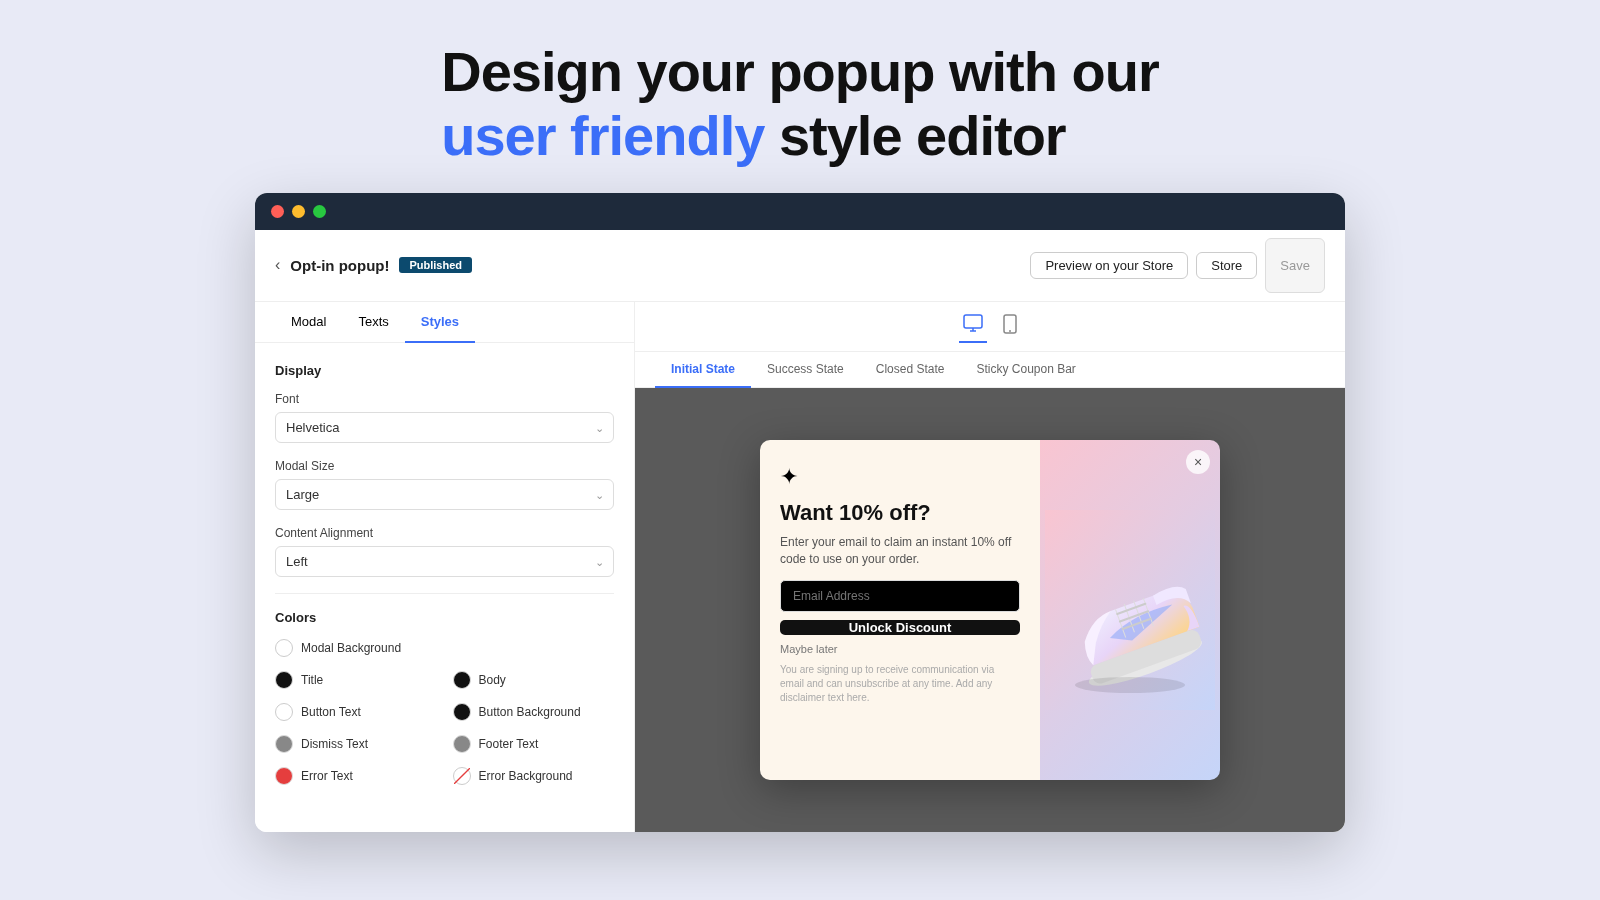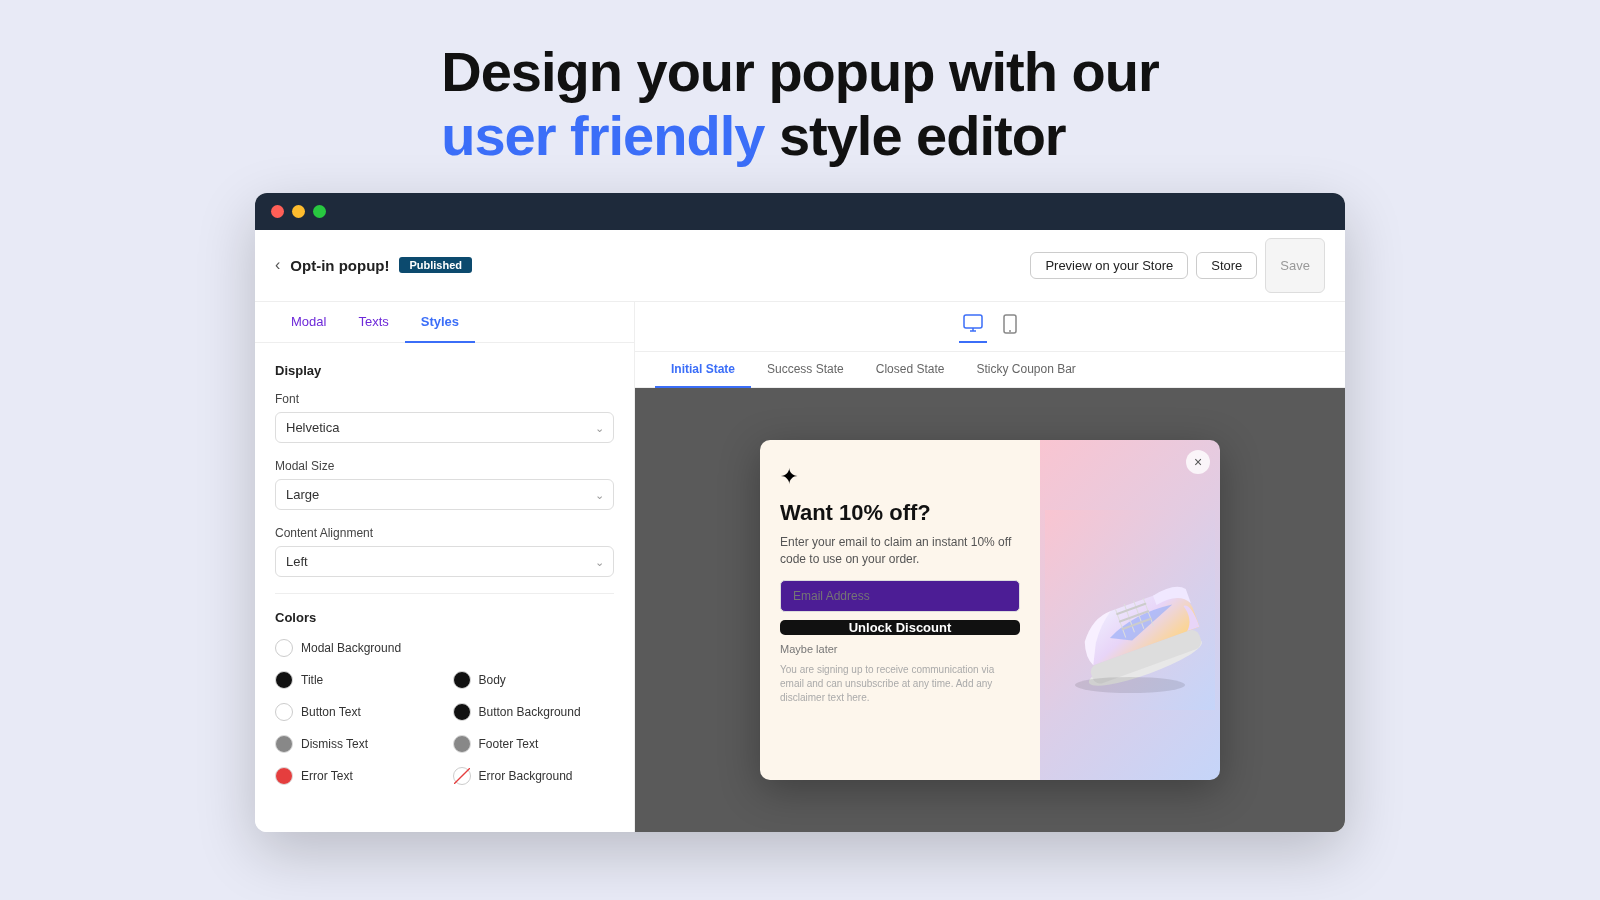--- a/index.html
+++ b/index.html
@@ -138,21 +138,21 @@
     }
 
     .tabs-nav {
       display: flex;
       border-bottom: 1px solid #eee;
       padding: 0 20px;
     }
     .tab-item {
       padding: 12px 16px;
       font-size: 13px;
-      color: #6d28d9;
+      color: #000000;
       cursor: pointer;
       border-bottom: 2px solid transparent;
       margin-bottom: -1px;
     }
     .tab-item.active {
       color: #3b6ef8;
       border-bottom: 2px solid #3b6ef8;
       font-weight: 600;
     }
 
@@ -356,21 +356,21 @@
       line-height: 1.4;
     }
 
     .popup-email-input {
       width: 100%;
       border: 1px solid #ddd;
       border-radius: 5px;
       padding: 8px 12px;
       font-size: 12px;
       color: #888;
-      background: #4c1d95;
+      background: #000000;
       margin-bottom: 8px;
     }
 
     .popup-cta-btn {
       width: 100%;
       background: #111;
       color: #fff;
       border: none;
       border-radius: 5px;
       font-size: 13px;

